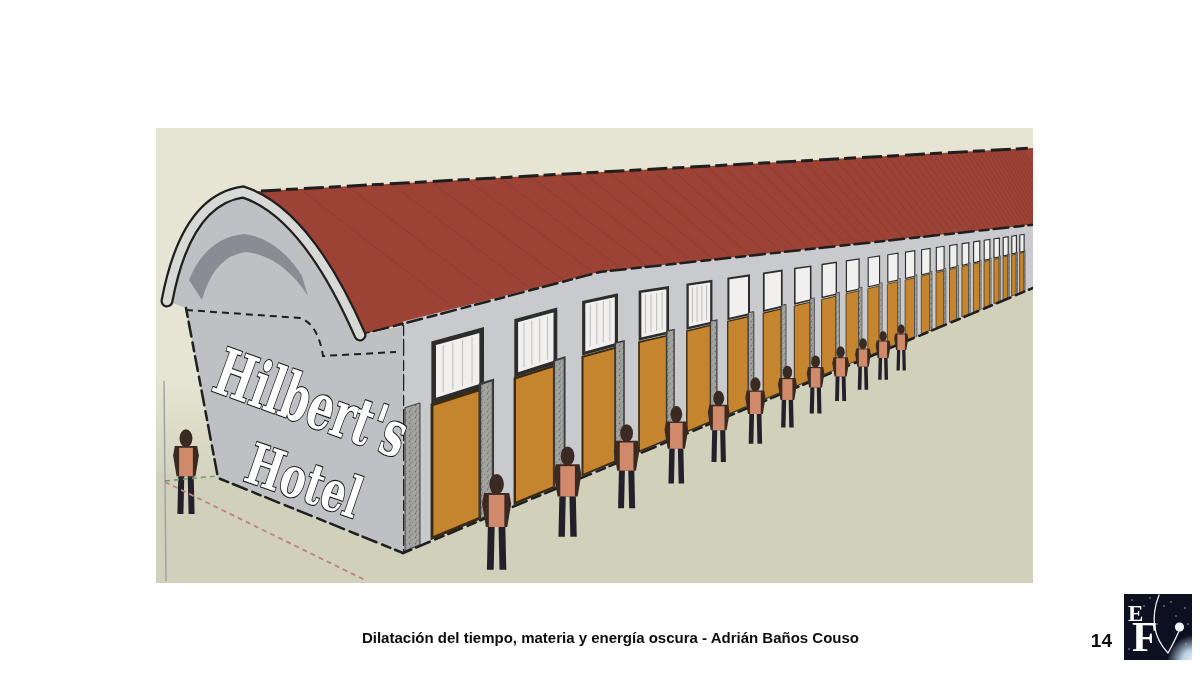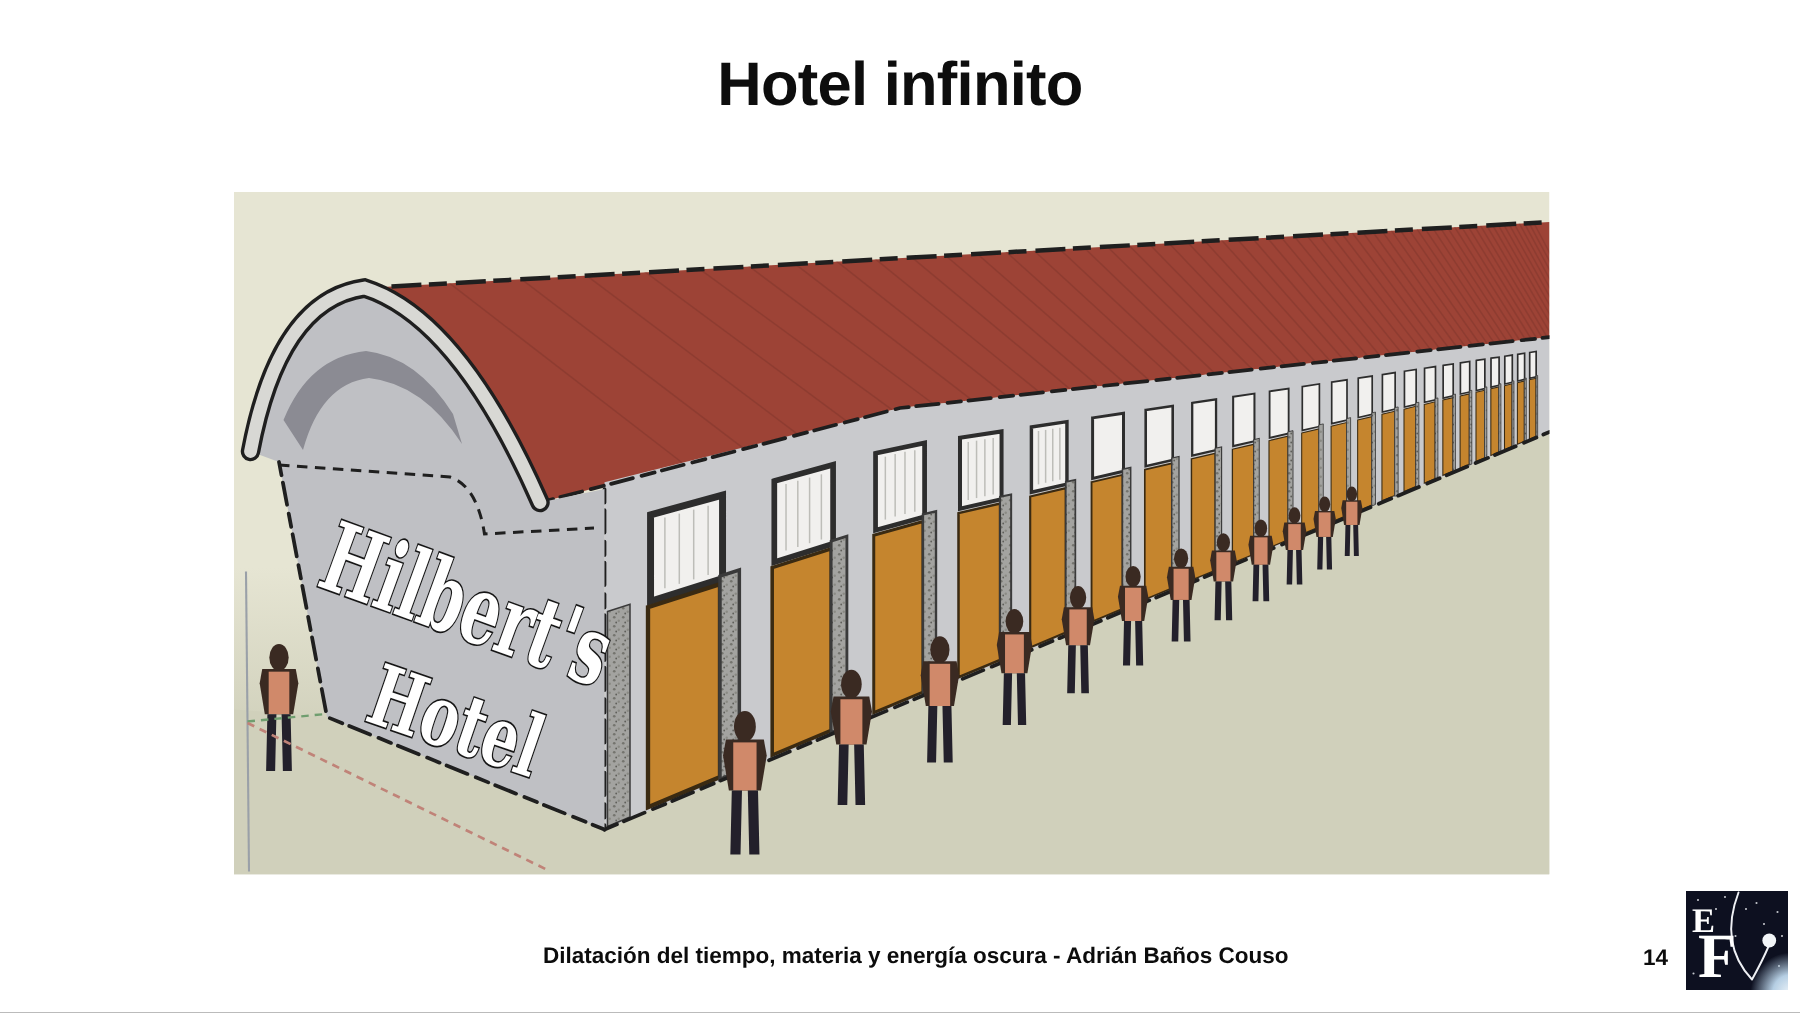--- a/index.html
+++ b/index.html
@@ -16,34 +16,33 @@
   .image-frame {
     position:absolute; left:156px; top:128px; width:877px; height:455px; margin:0;
   }
   .image-frame svg { display:block; width:877px; height:455px; }
   .footer {
     position:absolute; top:629px; left:0; right:0; margin:0;
     text-align:center; font-size:15px; font-weight:bold; color:#0c0c0c;padding-left:21px;
   }
   .page-number {
     position:absolute; top:630px; left:1078px; width:34px;
-    text-align:right; font-size:15px; font-weight:bold; color:#0c0c0c;
+    text-align:right; font-size:19px; font-weight:bold; color:#0c0c0c;
   }
   .logo {
     position:absolute; left:1124px; top:594px; width:68px; height:66px;
   }
   .logo svg { display:block; width:68px; height:66px; }
   .logo text { font-family:"Liberation Serif", serif; font-weight:bold; }
 </style>
 </head>
 <body>
 
 <div class="slide">
 
-  <h1 class="title">Hotel infinito</h1>
 
   <figure class="image-frame">
     <svg id="scene" viewBox="0 0 877 455" xmlns="http://www.w3.org/2000/svg">
         <defs>
           <linearGradient id="bgG" x1="0" y1="0" x2="0" y2="1">
             <stop offset="0%" stop-color="#e6e5d3"></stop>
             <stop offset="55%" stop-color="#e6e5d3"></stop>
             <stop offset="80%" stop-color="#d0d0bb"></stop>
             <stop offset="100%" stop-color="#d0d0bb"></stop>
           </linearGradient>

